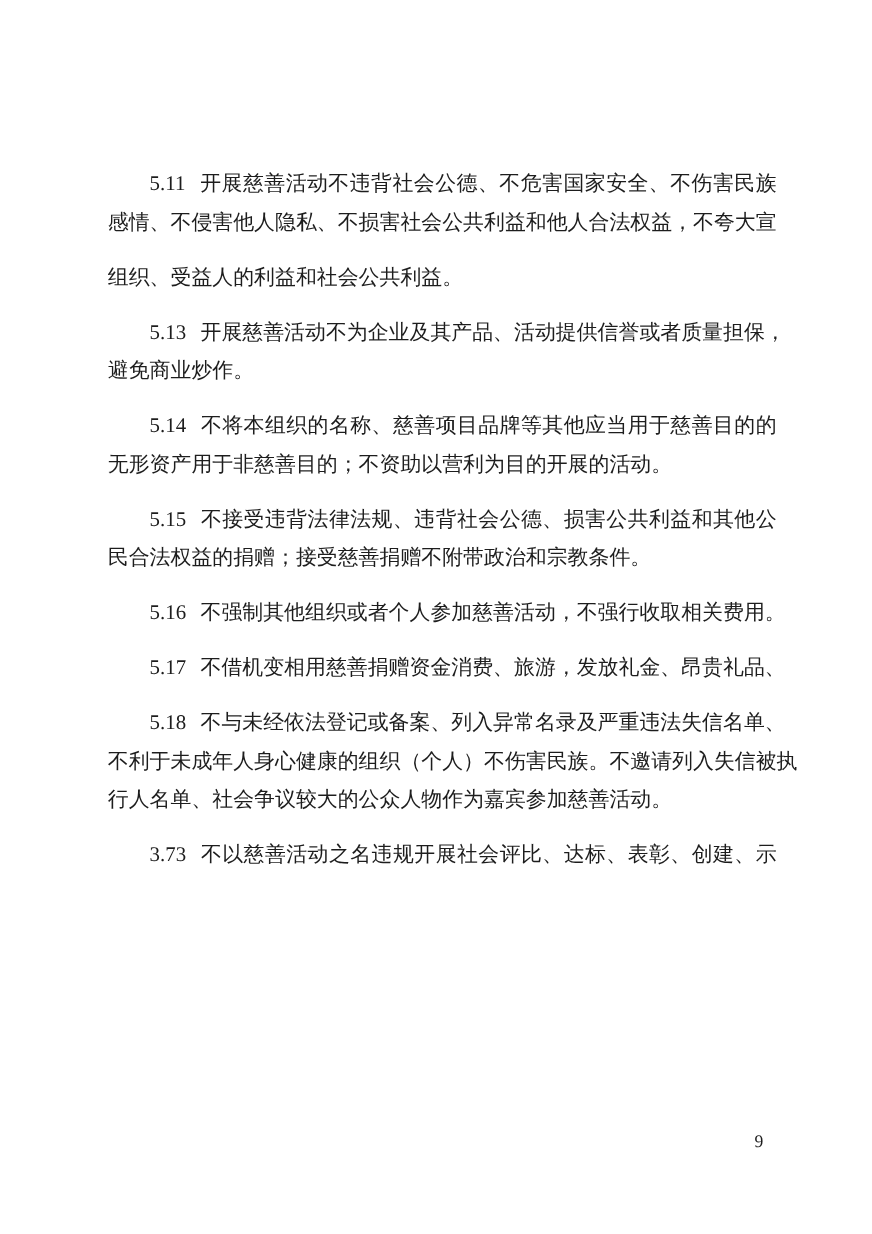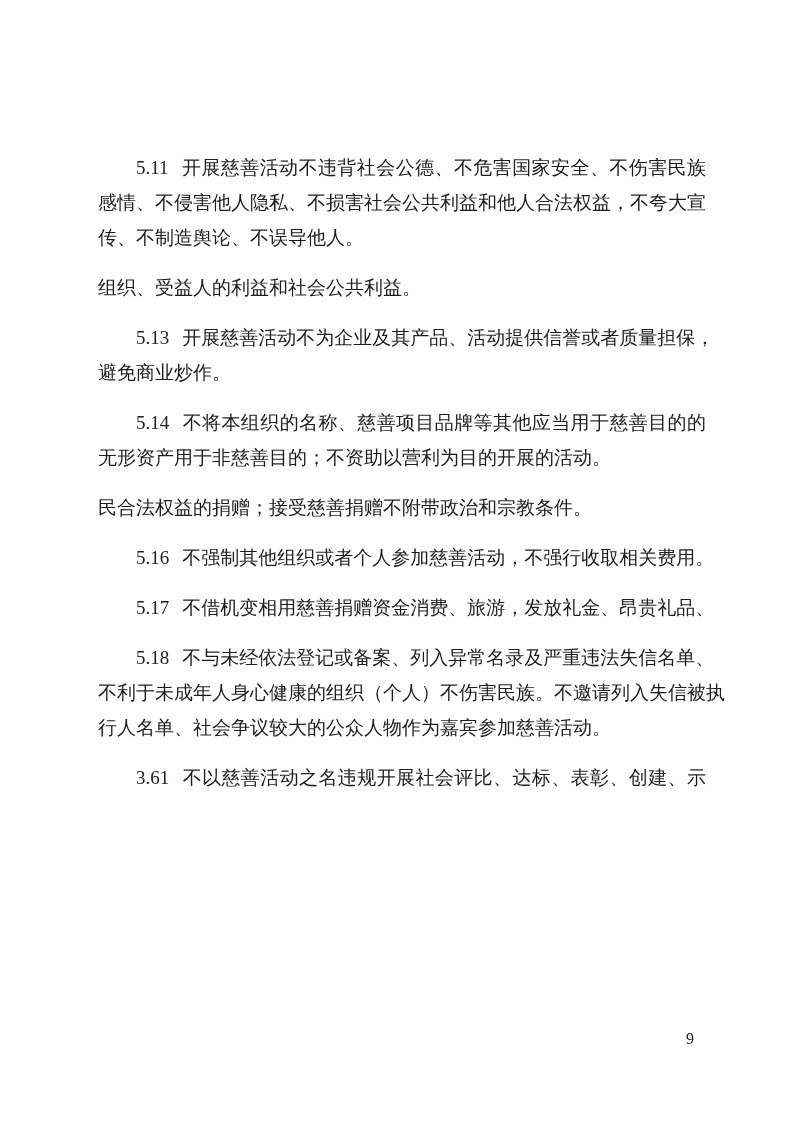--- a/index.html
+++ b/index.html
@@ -52,45 +52,45 @@
   }
 </style>
 </head>
 <body>
 
 <div class="page">
   <div class="content" id="clauses">
       <div class="clause">
         <div class="line first"><span class="clause-number">5.11</span><span>开展慈善活动不违背社会公德、不危害国家安全、不伤害民族</span></div>
         <div class="line">感情、不侵害他人隐私、不损害社会公共利益和他人合法权益，不夸大宣</div>
-        <div class="line last">传、不制造舆论、不误导他人。</div>
       </div>
       <div class="clause">
         <div class="line last">组织、受益人的利益和社会公共利益。</div>
       </div>
       <div class="clause">
         <div class="line first"><span class="clause-number">5.13</span><span>开展慈善活动不为企业及其产品、活动提供信誉或者质量担保，</span></div>
         <div class="line last">避免商业炒作。</div>
       </div>
       <div class="clause">
         <div class="line first"><span class="clause-number">5.14</span><span>不将本组织的名称、慈善项目品牌等其他应当用于慈善目的的</span></div>
         <div class="line last">无形资产用于非慈善目的；不资助以营利为目的开展的活动。</div>
       </div>
       <div class="clause">
+        <div class="line first"><span class="clause-number">5.15</span><span>不接受违背法律法规、违背社会公德、损害公共利益和其他公</span></div>
         <div class="line last">民合法权益的捐赠；接受慈善捐赠不附带政治和宗教条件。</div>
       </div>
       <div class="clause">
         <div class="line first last"><span class="clause-number">5.16</span><span>不强制其他组织或者个人参加慈善活动，不强行收取相关费用。</span></div>
       </div>
       <div class="clause">
         <div class="line first"><span class="clause-number">5.17</span><span>不借机变相用慈善捐赠资金消费、旅游，发放礼金、昂贵礼品、</span></div>
       </div>
       <div class="clause">
         <div class="line first"><span class="clause-number">5.18</span><span>不与未经依法登记或备案、列入异常名录及严重违法失信名单、</span></div>
         <div class="line">不利于未成年人身心健康的组织（个人）不伤害民族。不邀请列入失信被执</div>
         <div class="line last">行人名单、社会争议较大的公众人物作为嘉宾参加慈善活动。</div>
       </div>
       <div class="clause">
-        <div class="line first"><span class="clause-number">3.61</span><span>不以慈善活动之名违规开展社会评比、达标、表彰、创建、示</span></div>
+        <div class="line first"><span class="clause-number">3.73</span><span>不以慈善活动之名违规开展社会评比、达标、表彰、创建、示</span></div>
       </div>
     </div>
   <div class="page-number">9</div>
 </div>
 
 </body></html>

